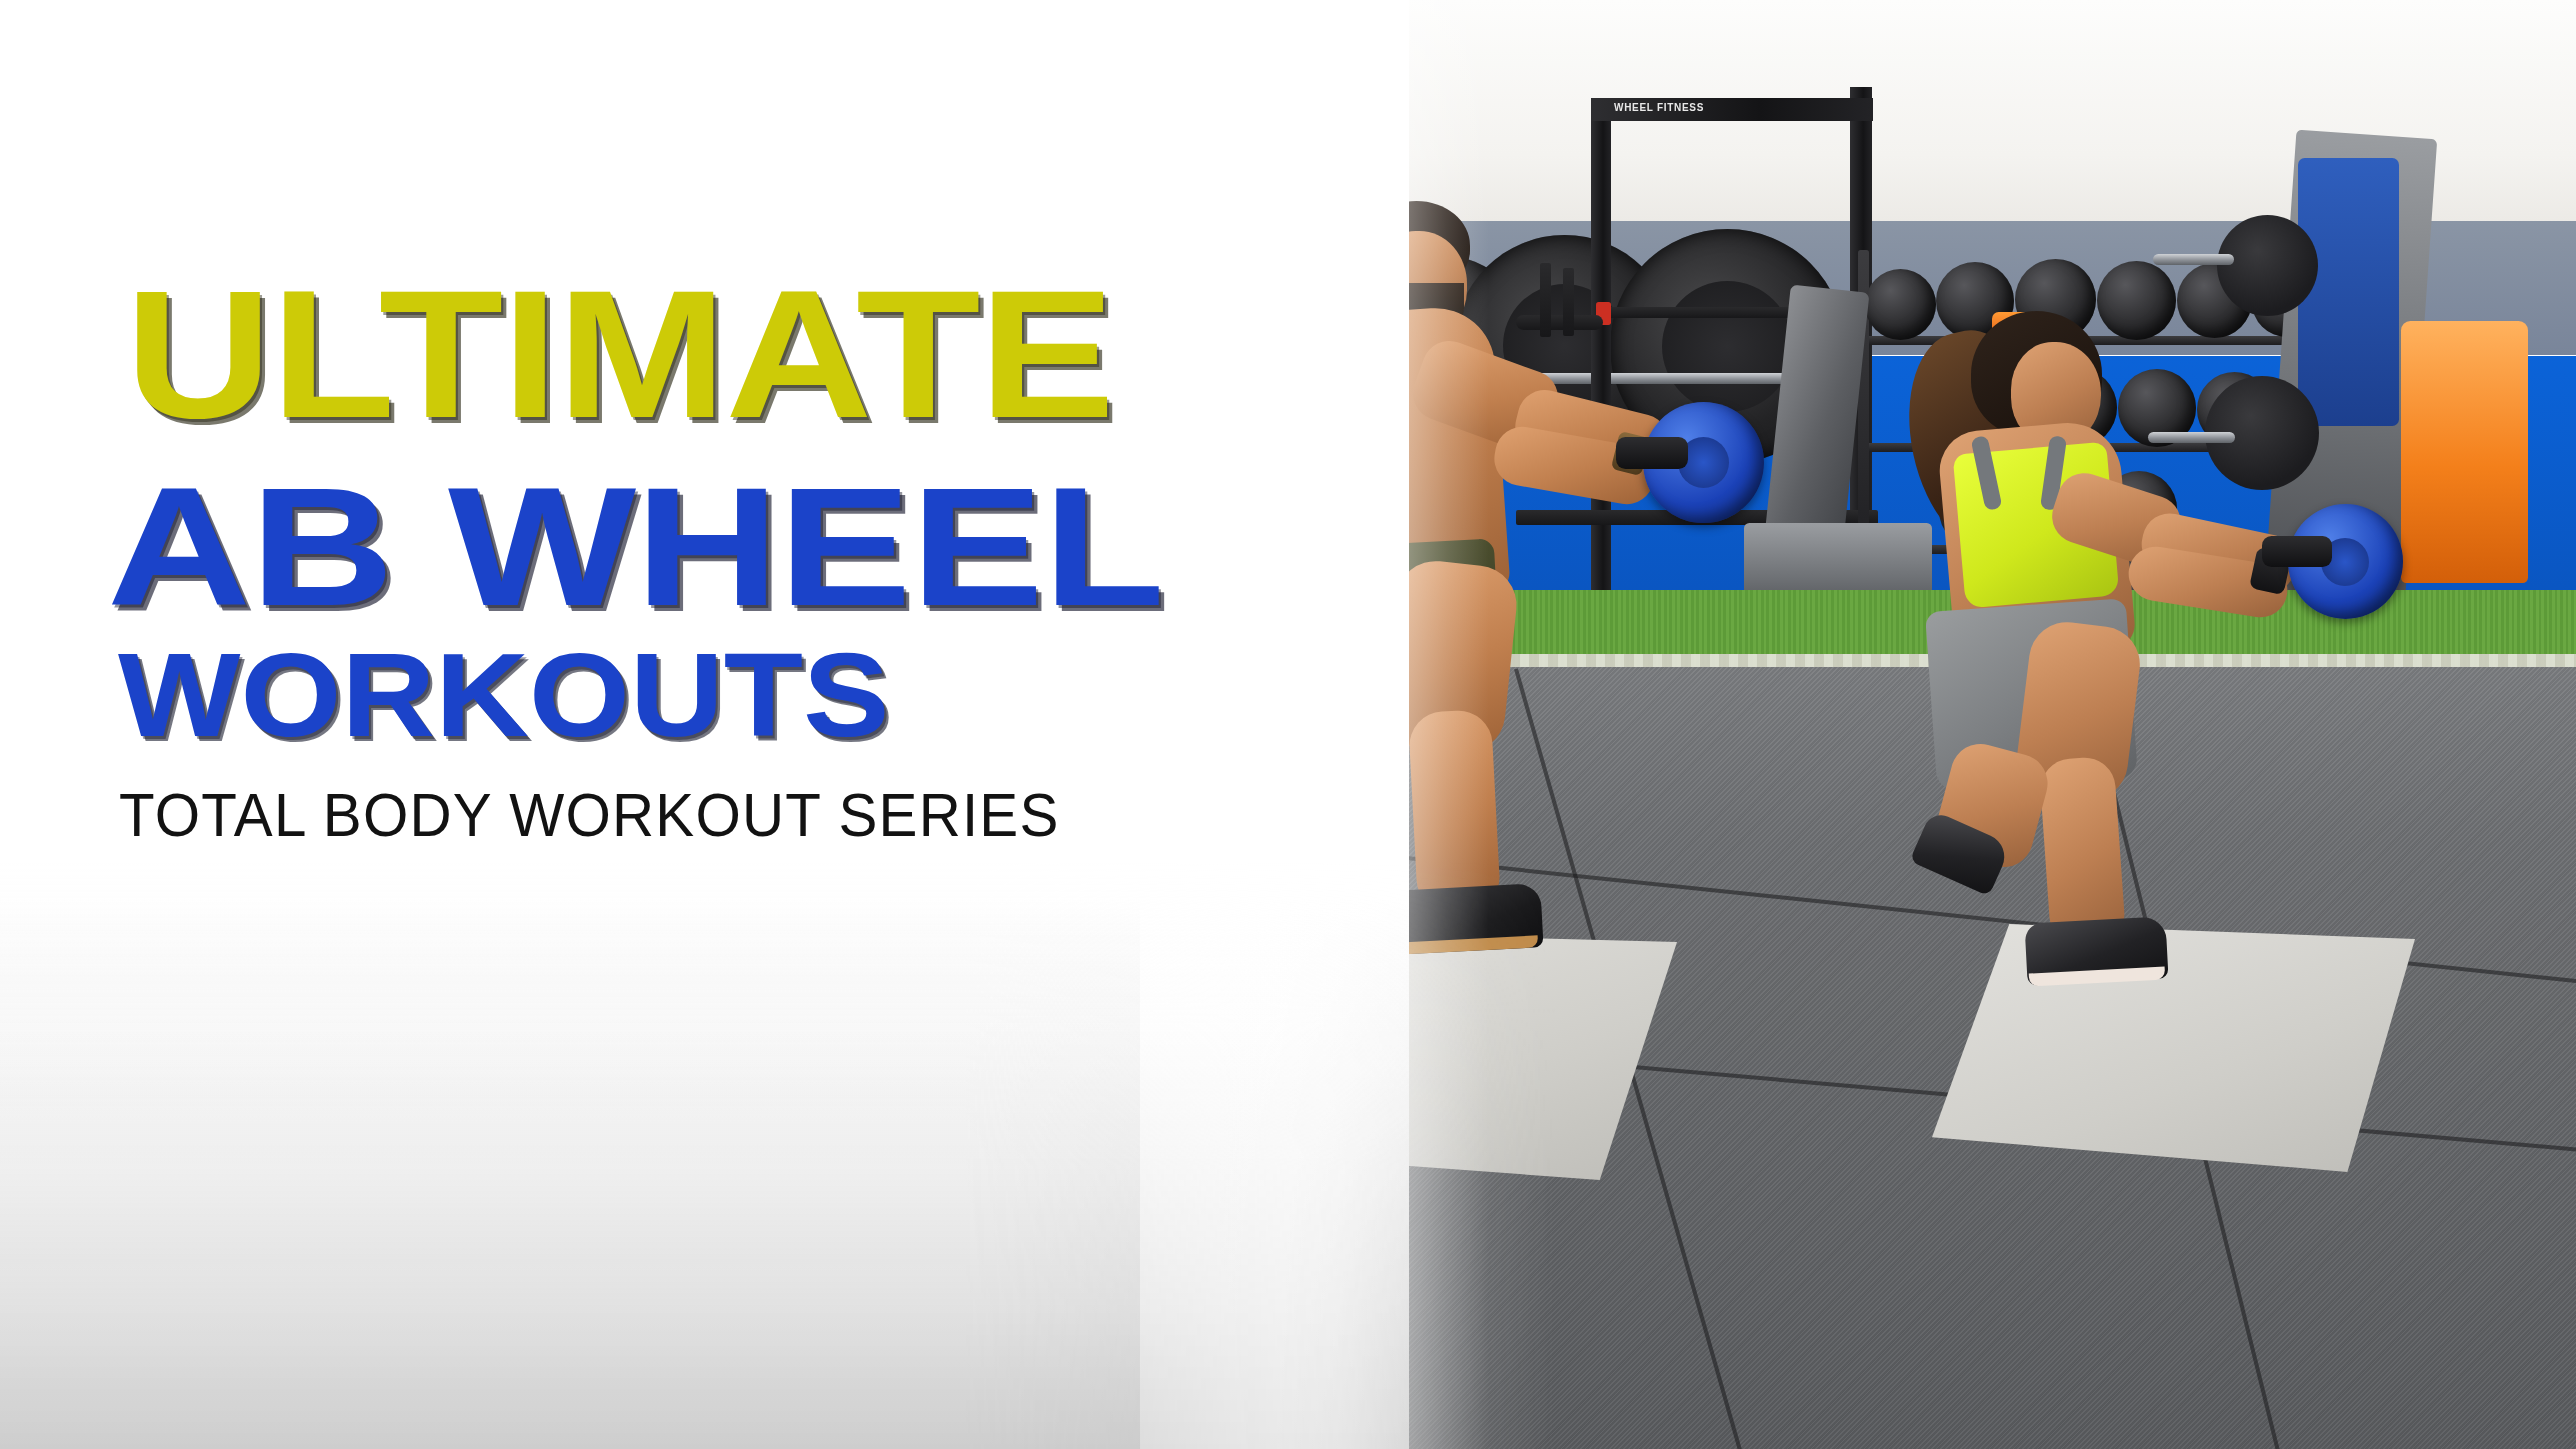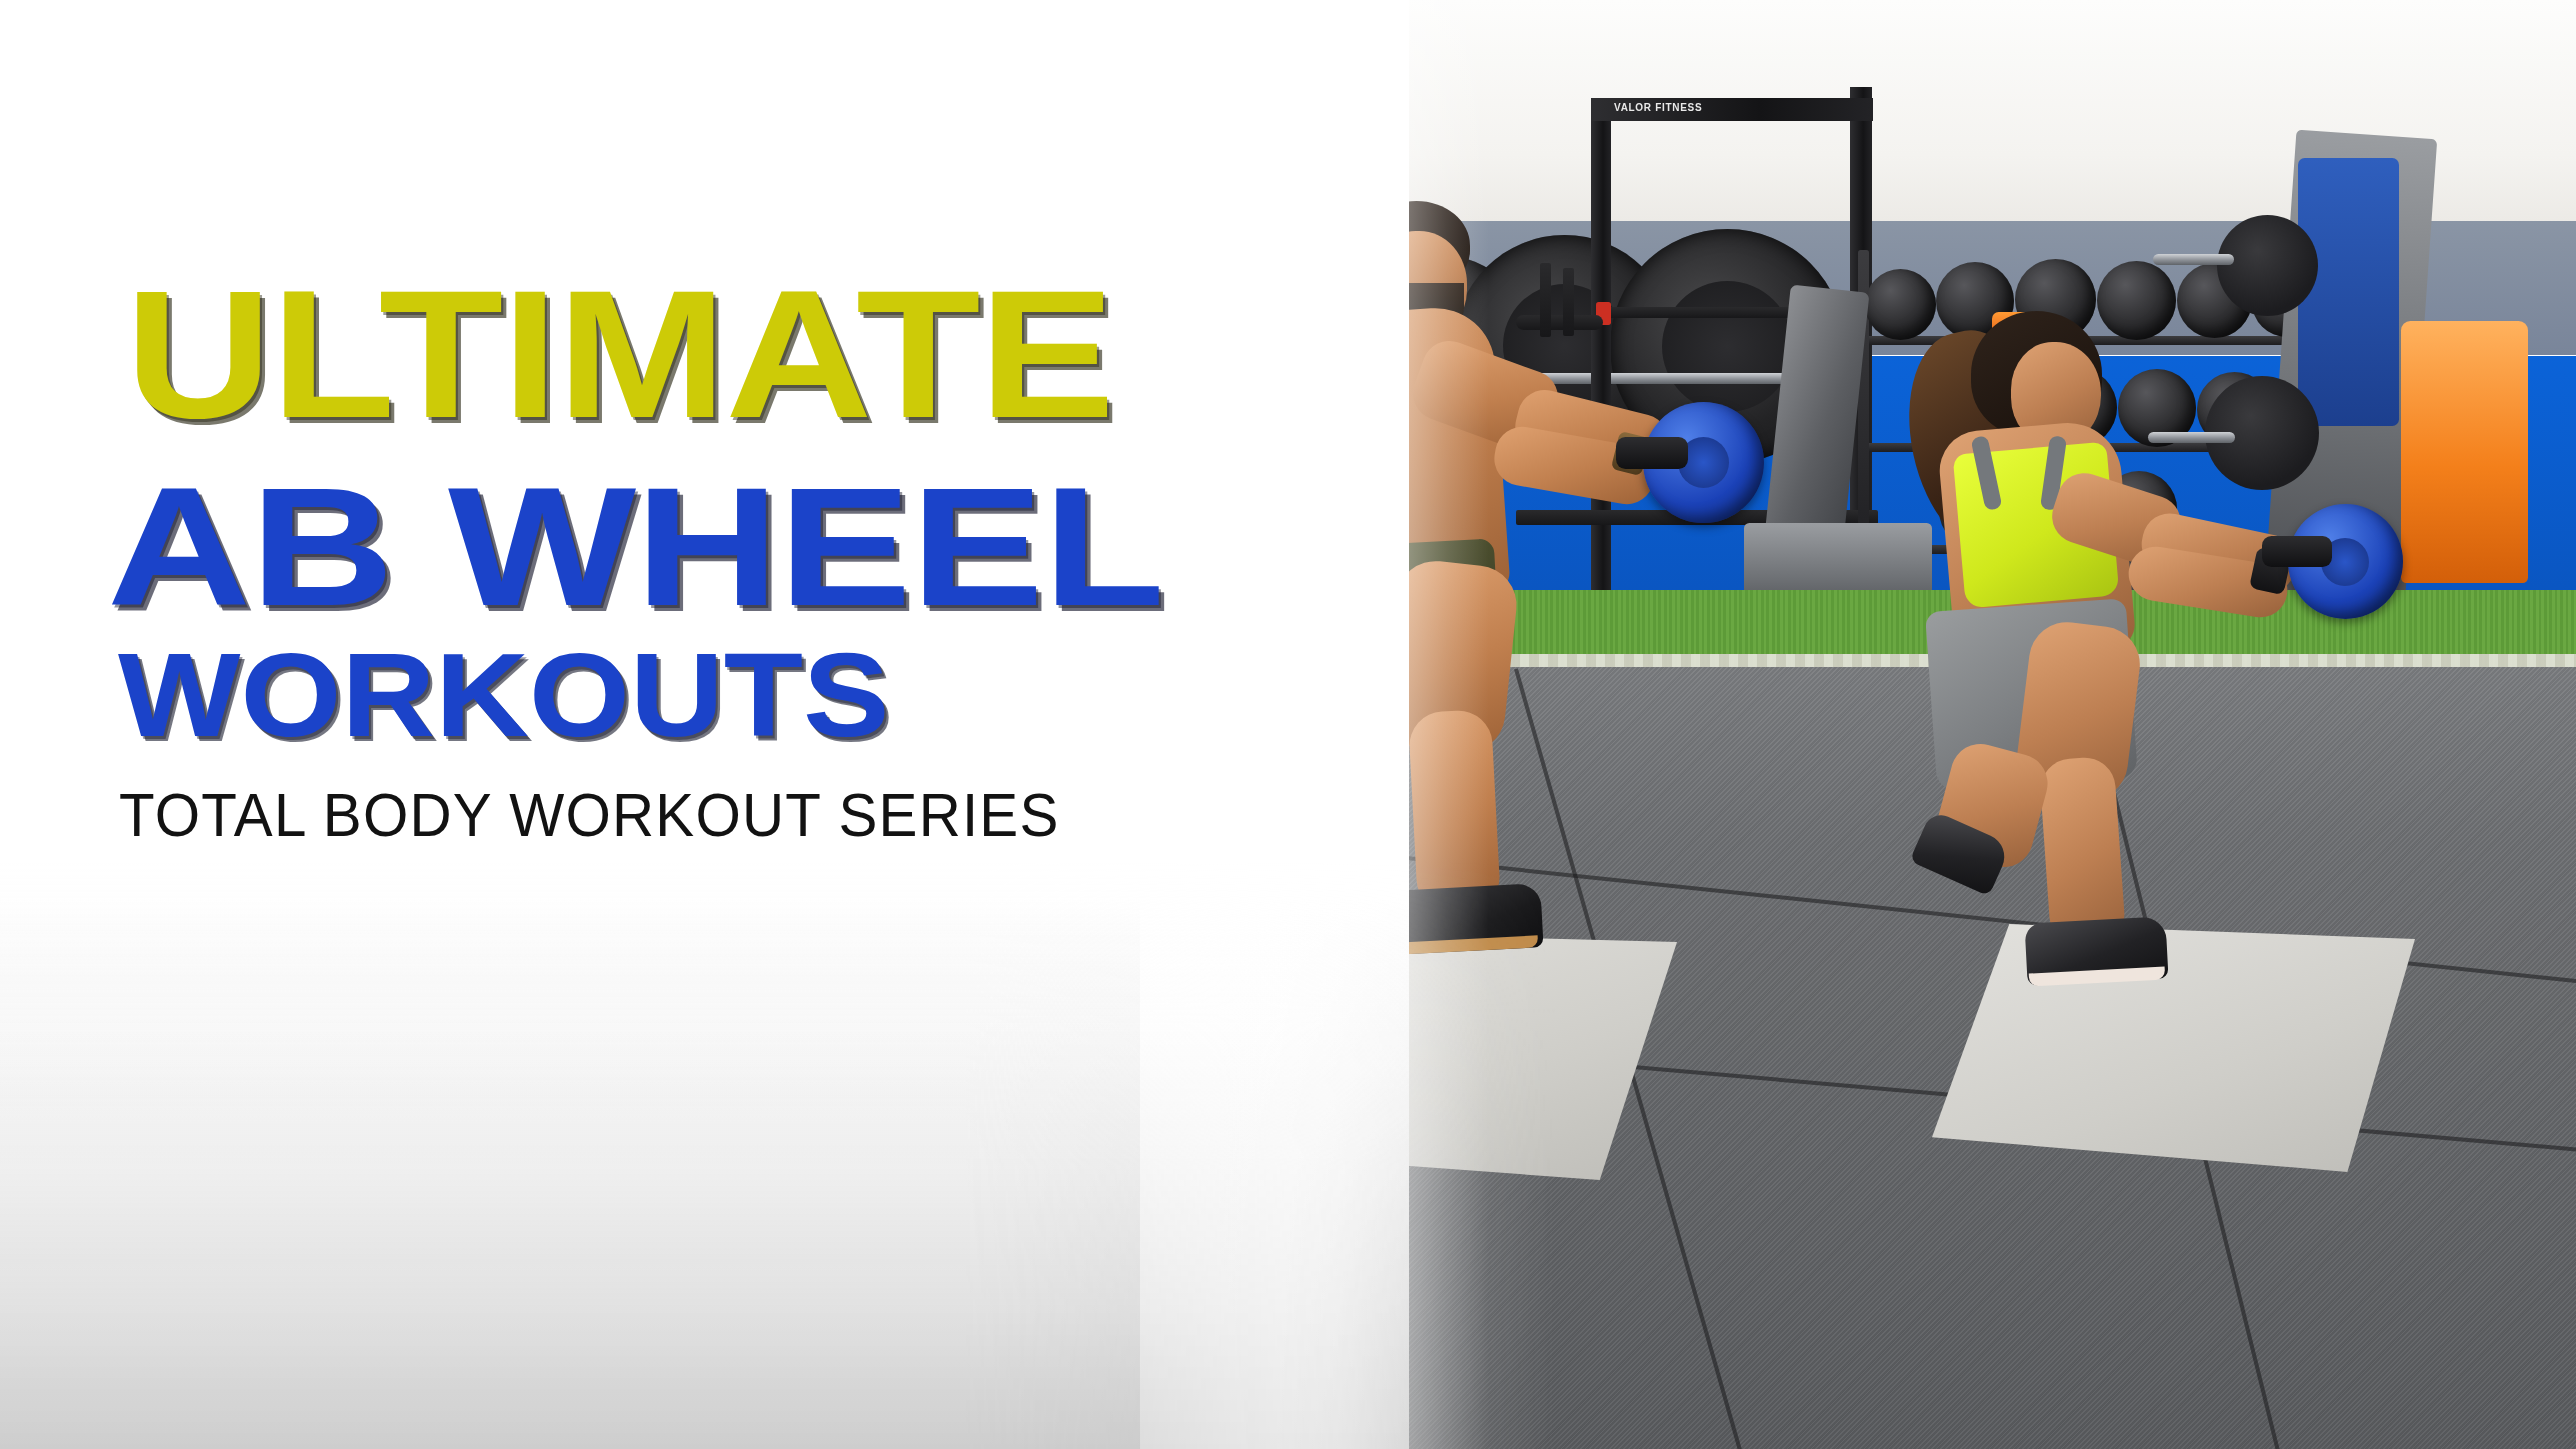--- a/index.html
+++ b/index.html
@@ -180,21 +180,21 @@
                   background:radial-gradient(circle at 40% 35%,#6a6c70,#3b3d41 60%,#222326);"></div>
       <div class="bar" style="left:101px;top:315px;width:121px;height:16px;border-radius:8px;"></div>
 
       <div class="bench" style="left:0px;top:470px;width:241px;height:28px;"></div>
       <div class="bar" style="left:23px;top:495px;width:13.4px;height:101px;"></div>
       <div class="bar" style="left:192px;top:495px;width:13.4px;height:101px;"></div>
 
       <div class="rack-post" style="left:451px;top:98px;width:20px;height:510px;"></div>
       <div class="rack-post" style="left:710px;top:87px;width:21.5px;height:523px;"></div>
       <div class="rack-post" style="left:451px;top:98px;width:282px;height:23px;"></div>
-      <div class="rack-label" style="left:474px;top:102px;">VALOR FITNESS</div>
+      <div class="rack-label" style="left:474px;top:102px;">WHEEL FITNESS</div>
       <div class="bar" style="left:463px;top:307px;width:263px;height:10.7px;"></div>
       <div style="position:absolute;left:456px;top:302px;width:14.8px;height:23px;background:#cc2f22;border-radius:2.7px;"></div>
       <div style="position:absolute;left:710px;top:299px;width:16px;height:23px;background:#cc2f22;border-radius:2.7px;"></div>
       <div class="bar" style="left:376px;top:315px;width:87px;height:14.8px;border-radius:7.4px;"></div>
       <div class="bar" style="left:400px;top:263px;width:10.7px;height:74px;"></div>
       <div class="bar" style="left:423px;top:268px;width:10.7px;height:68px;"></div>
       <div class="bar" style="left:376px;top:510px;width:362px;height:14.8px;"></div>
 
       <div class="mb-rack" style="left:718px;top:250px;width:463px;height:356px;">
         <div class="mb-shelf" style="left:0;top:86px;width:463px;"></div>

